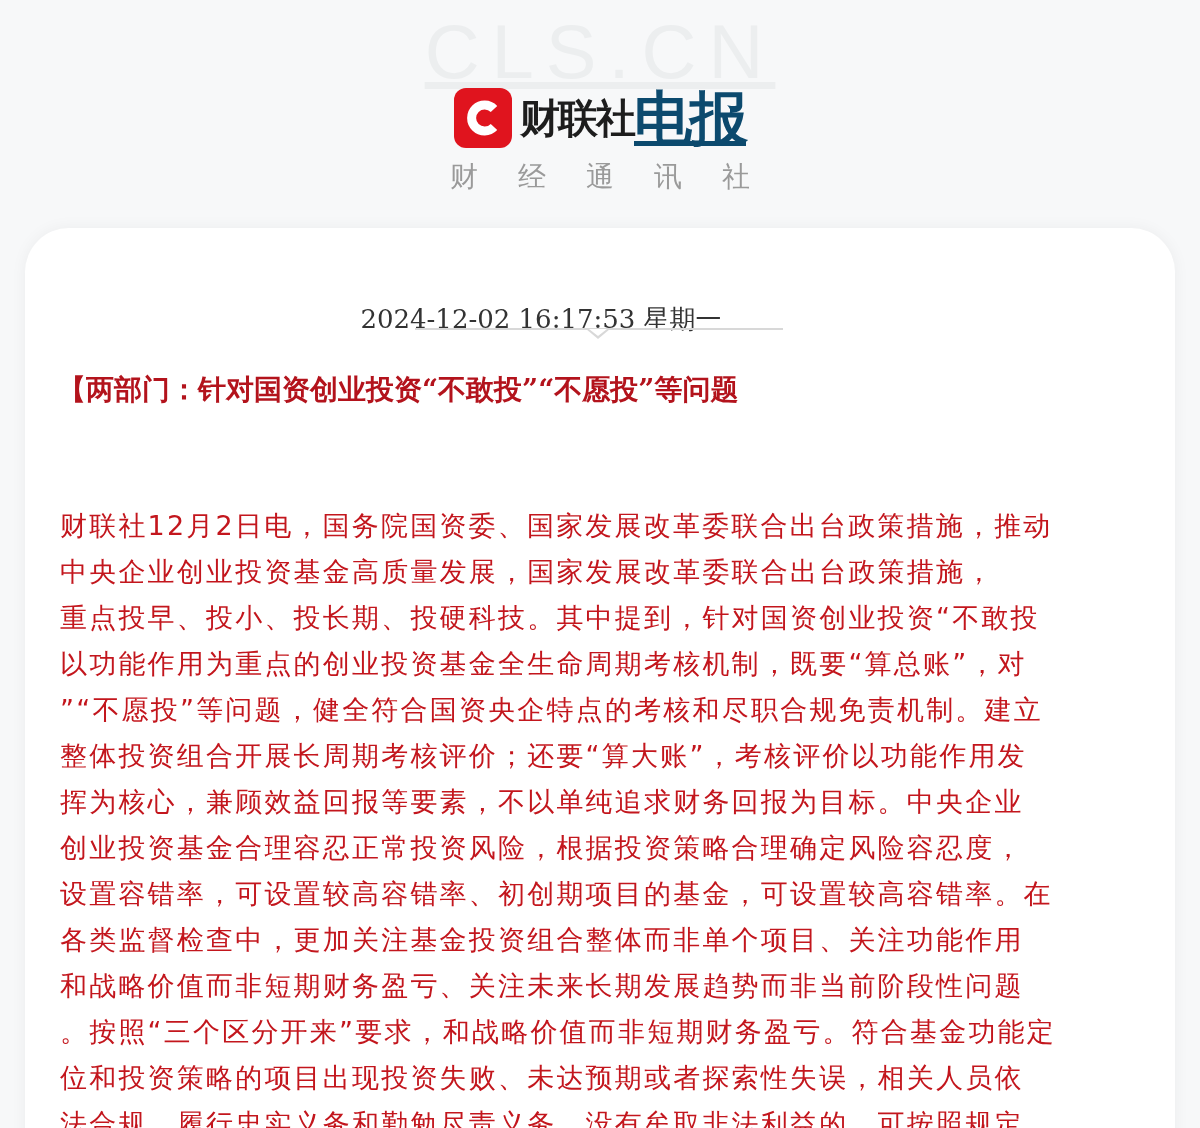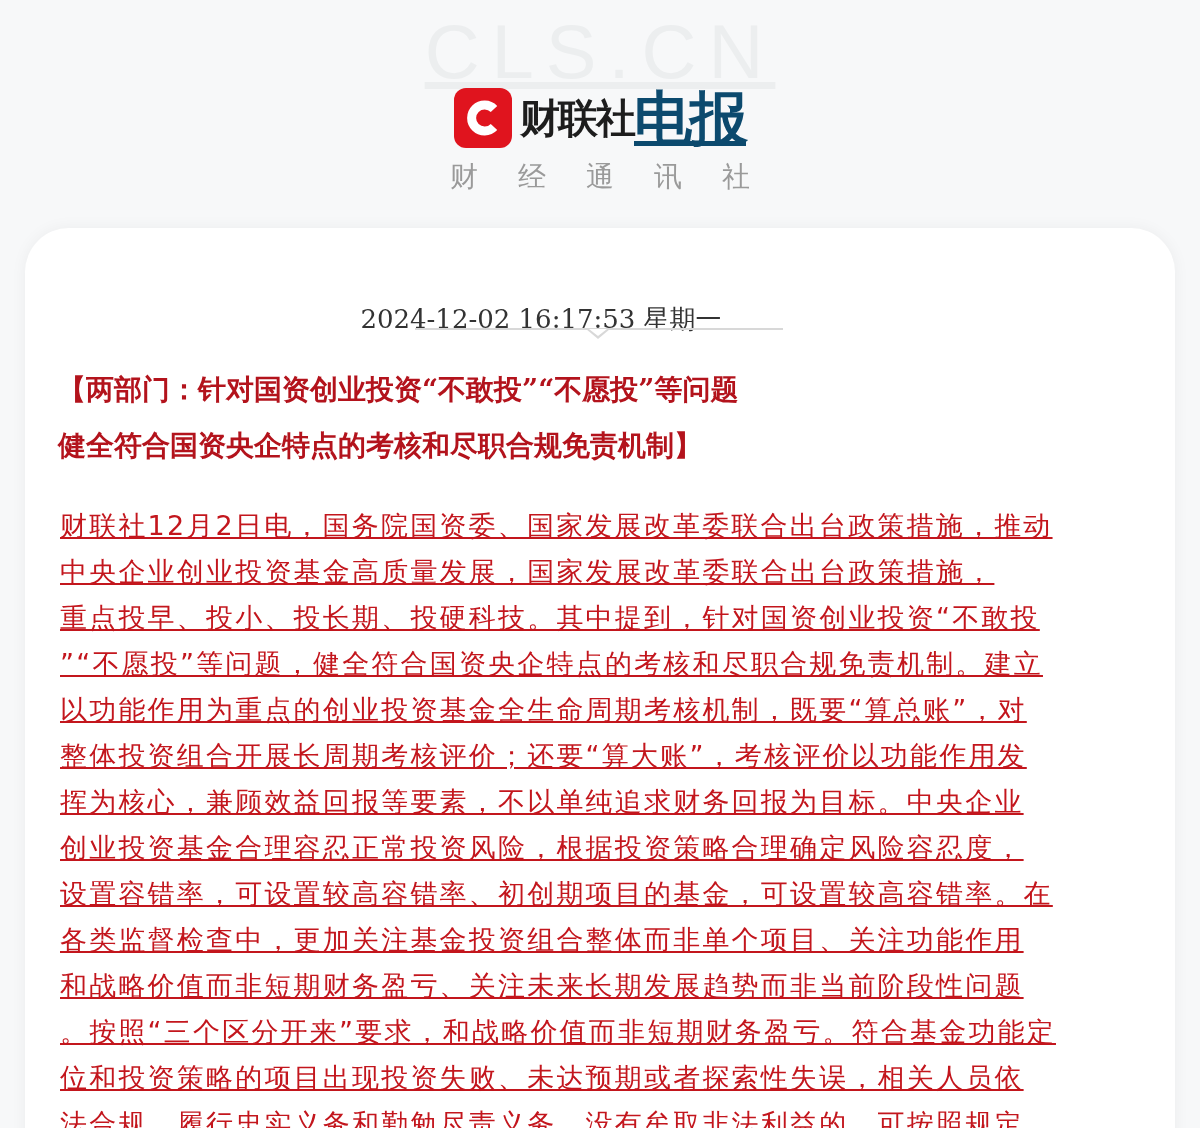--- a/index.html
+++ b/index.html
@@ -68,21 +68,21 @@
     font-family: "DejaVu Serif", "Liberation Serif", serif;
     font-size: 28px; line-height: 56px; color: #b3131c; font-weight: bold;
     margin: 0;
   }
   .headline .line { display: block; white-space: nowrap; }
   .body {
     position: absolute; left: 60px; top: 503px; width: 1080px;
     font-size: 27px; line-height: 46px; color: #c3161d; letter-spacing: 2.2px;
     margin: 0;
   }
-  .body .line { display: block; white-space: nowrap; text-decoration: underline; }
+  .body .line { display: block; white-space: nowrap; }
 </style>
 </head>
 <body>
 
 <div class="watermark">CLS.CN</div>
 
 <div class="brand">
   <div class="logo-icon">
     <svg width="44" height="44" viewBox="0 0 44 44">
       <path d="M33 13 A13 13 0 1 0 33 31" fill="none" stroke="#ffffff" stroke-width="9" stroke-linecap="butt"></path>
@@ -96,29 +96,28 @@
 
 <div class="card"></div>
 
 <div class="dateline">2024-12-02 16:17:53 星期一</div>
 <div class="divider"></div>
 <div class="divider-notch"></div>
 <div class="divider-notch-inner"></div>
 
 <h1 class="headline">
   <span class="line">【两部门：针对国资创业投资“不敢投”“不愿投”等问题</span>
-  <span class="line">健全符合国资央企特点的考核和尽职合规免责机制】</span>
 </h1>
 
 <div class="body">
   <span class="line">财联社12月2日电，国务院国资委、国家发展改革委联合出台政策措施，推动</span>
   <span class="line">中央企业创业投资基金高质量发展，国家发展改革委联合出台政策措施，</span>
   <span class="line">重点投早、投小、投长期、投硬科技。其中提到，针对国资创业投资“不敢投</span>
+  <span class="line">以功能作用为重点的创业投资基金全生命周期考核机制，既要“算总账”，对</span>
   <span class="line">”“不愿投”等问题，健全符合国资央企特点的考核和尽职合规免责机制。建立</span>
-  <span class="line">以功能作用为重点的创业投资基金全生命周期考核机制，既要“算总账”，对</span>
   <span class="line">整体投资组合开展长周期考核评价；还要“算大账”，考核评价以功能作用发</span>
   <span class="line">挥为核心，兼顾效益回报等要素，不以单纯追求财务回报为目标。中央企业</span>
   <span class="line">创业投资基金合理容忍正常投资风险，根据投资策略合理确定风险容忍度，</span>
   <span class="line">设置容错率，可设置较高容错率、初创期项目的基金，可设置较高容错率。在</span>
   <span class="line">各类监督检查中，更加关注基金投资组合整体而非单个项目、关注功能作用</span>
   <span class="line">和战略价值而非短期财务盈亏、关注未来长期发展趋势而非当前阶段性问题</span>
   <span class="line">。按照“三个区分开来”要求，和战略价值而非短期财务盈亏。符合基金功能定</span>
   <span class="line">位和投资策略的项目出现投资失败、未达预期或者探索性失误，相关人员依</span>
   <span class="line">法合规、履行忠实义务和勤勉尽责义务，没有牟取非法利益的，可按照规定</span>
 </div>

